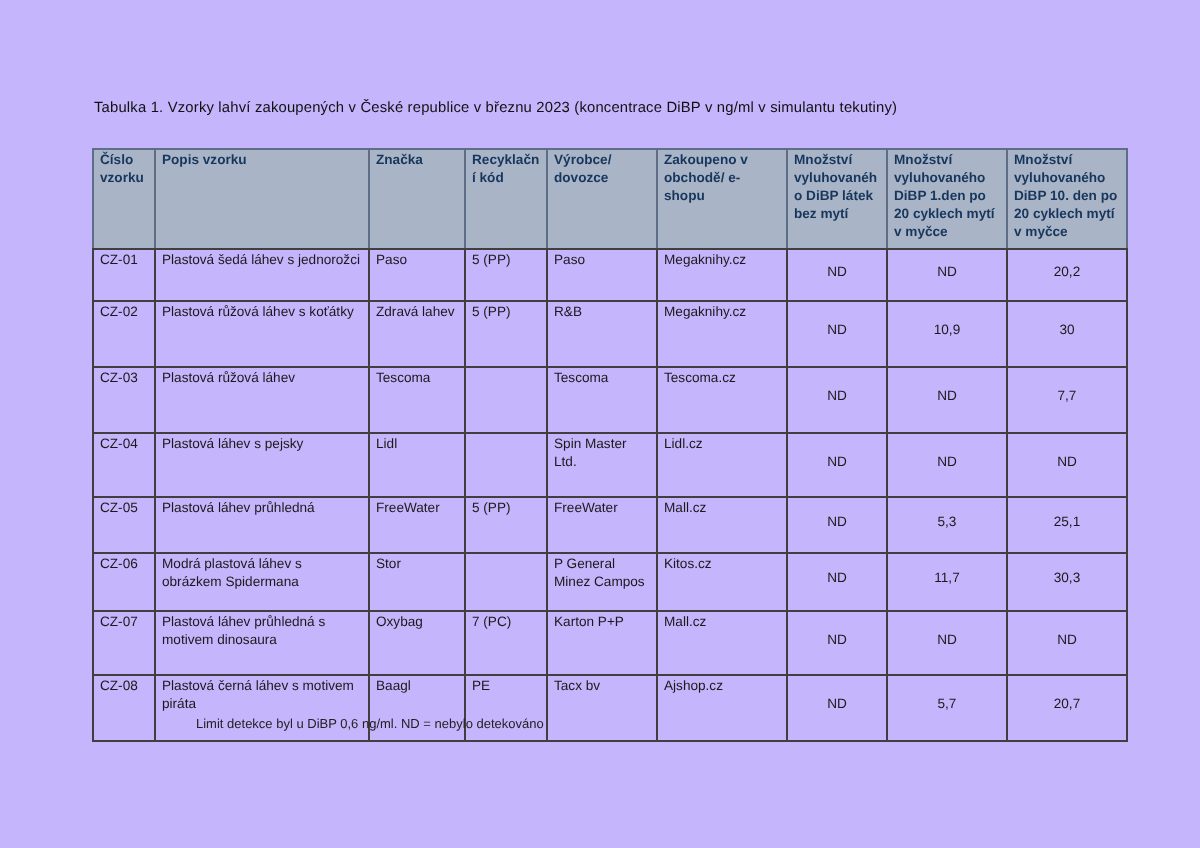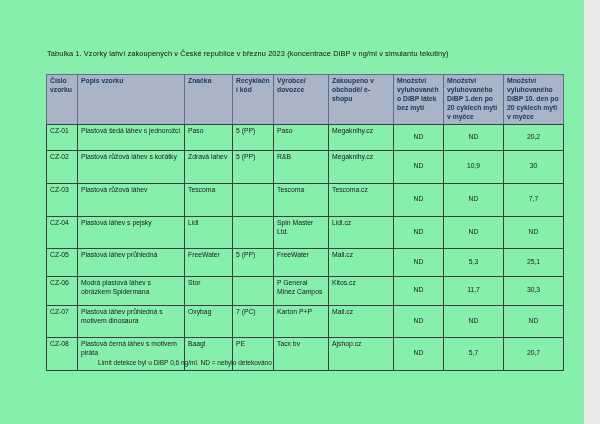--- a/index.html
+++ b/index.html
@@ -1,24 +1,23 @@
 <!DOCTYPE html>
 <html><head>
 <meta charset="utf-8">
 <style>
   html, body { margin: 0; padding: 0; background: #e9e9e9; }
   .page {
     position: relative;
-    width: 540px;
+    width: 600px;
     height: 424px;
-    background: #86efac;
+    background: #c4b5fd;
     font-family: "Liberation Sans", sans-serif;
     color: #1a1a1a;
     overflow: hidden;
-    padding-left: 44px;
   }
   .title {
     position: absolute;
     left: 47px;
     top: 49px;
     font-size: 7.4px;
     color: #111111;
     letter-spacing: 0.1px;
     white-space: nowrap;
   }

